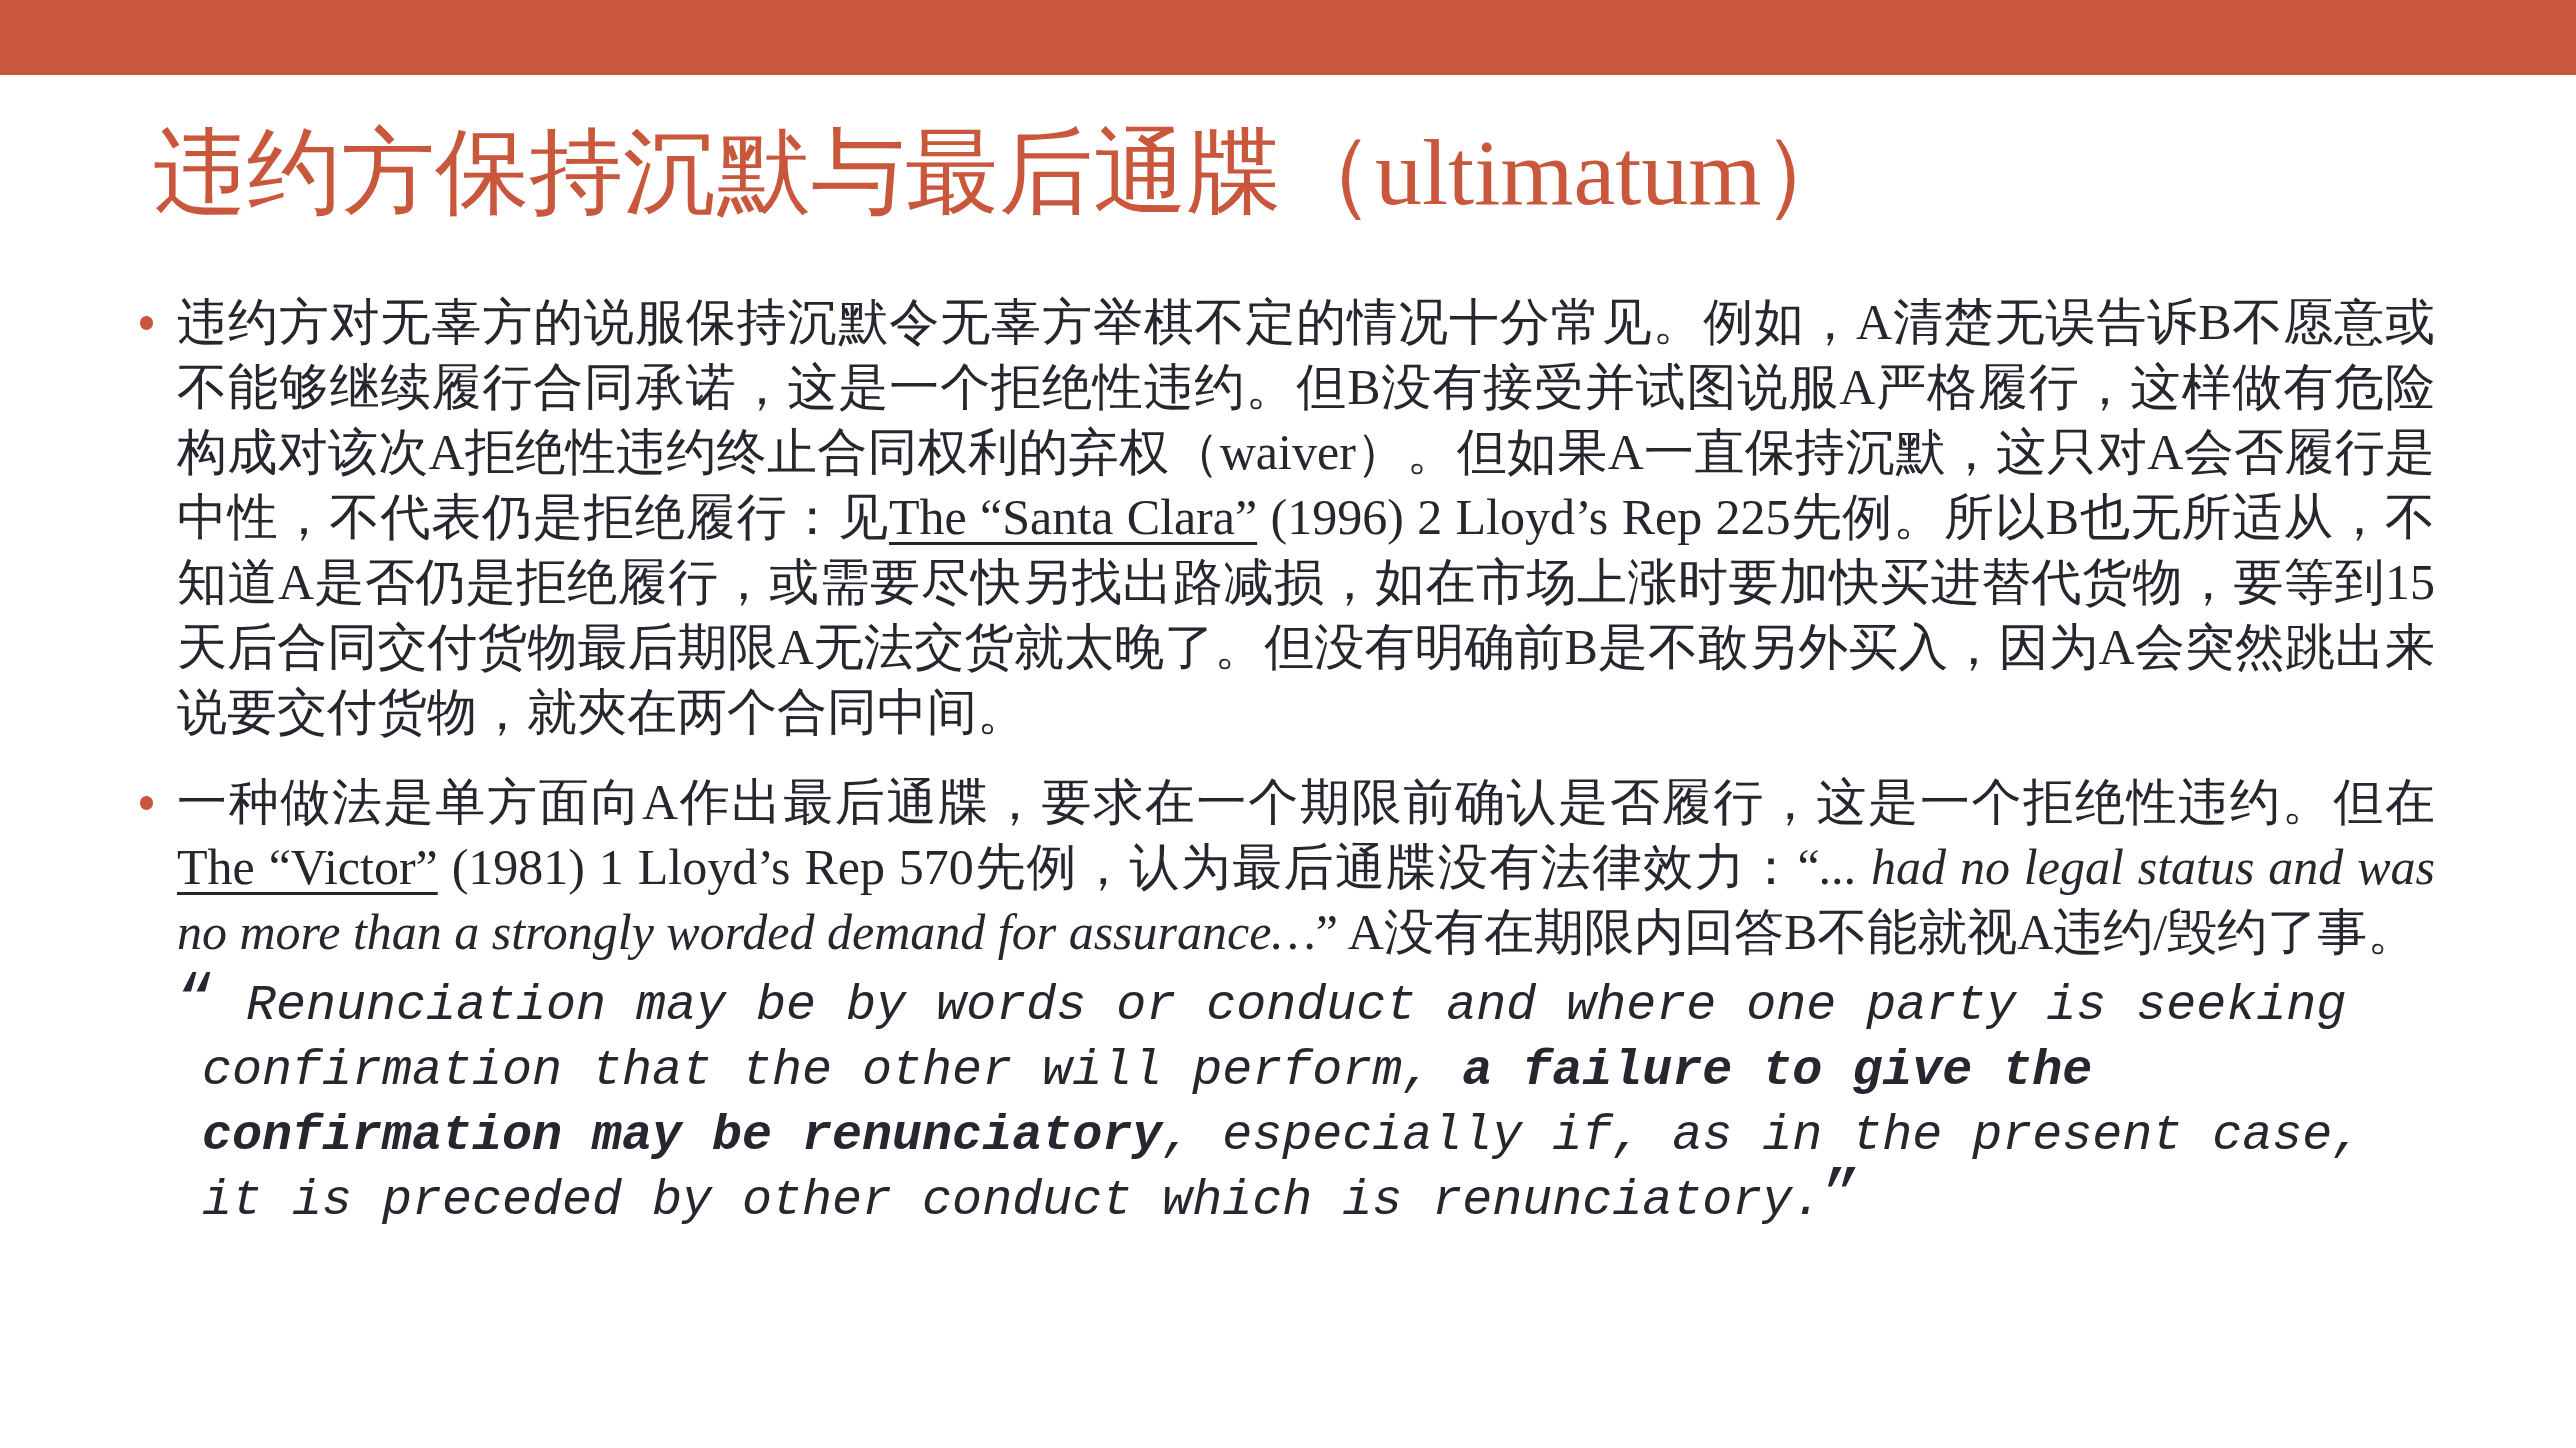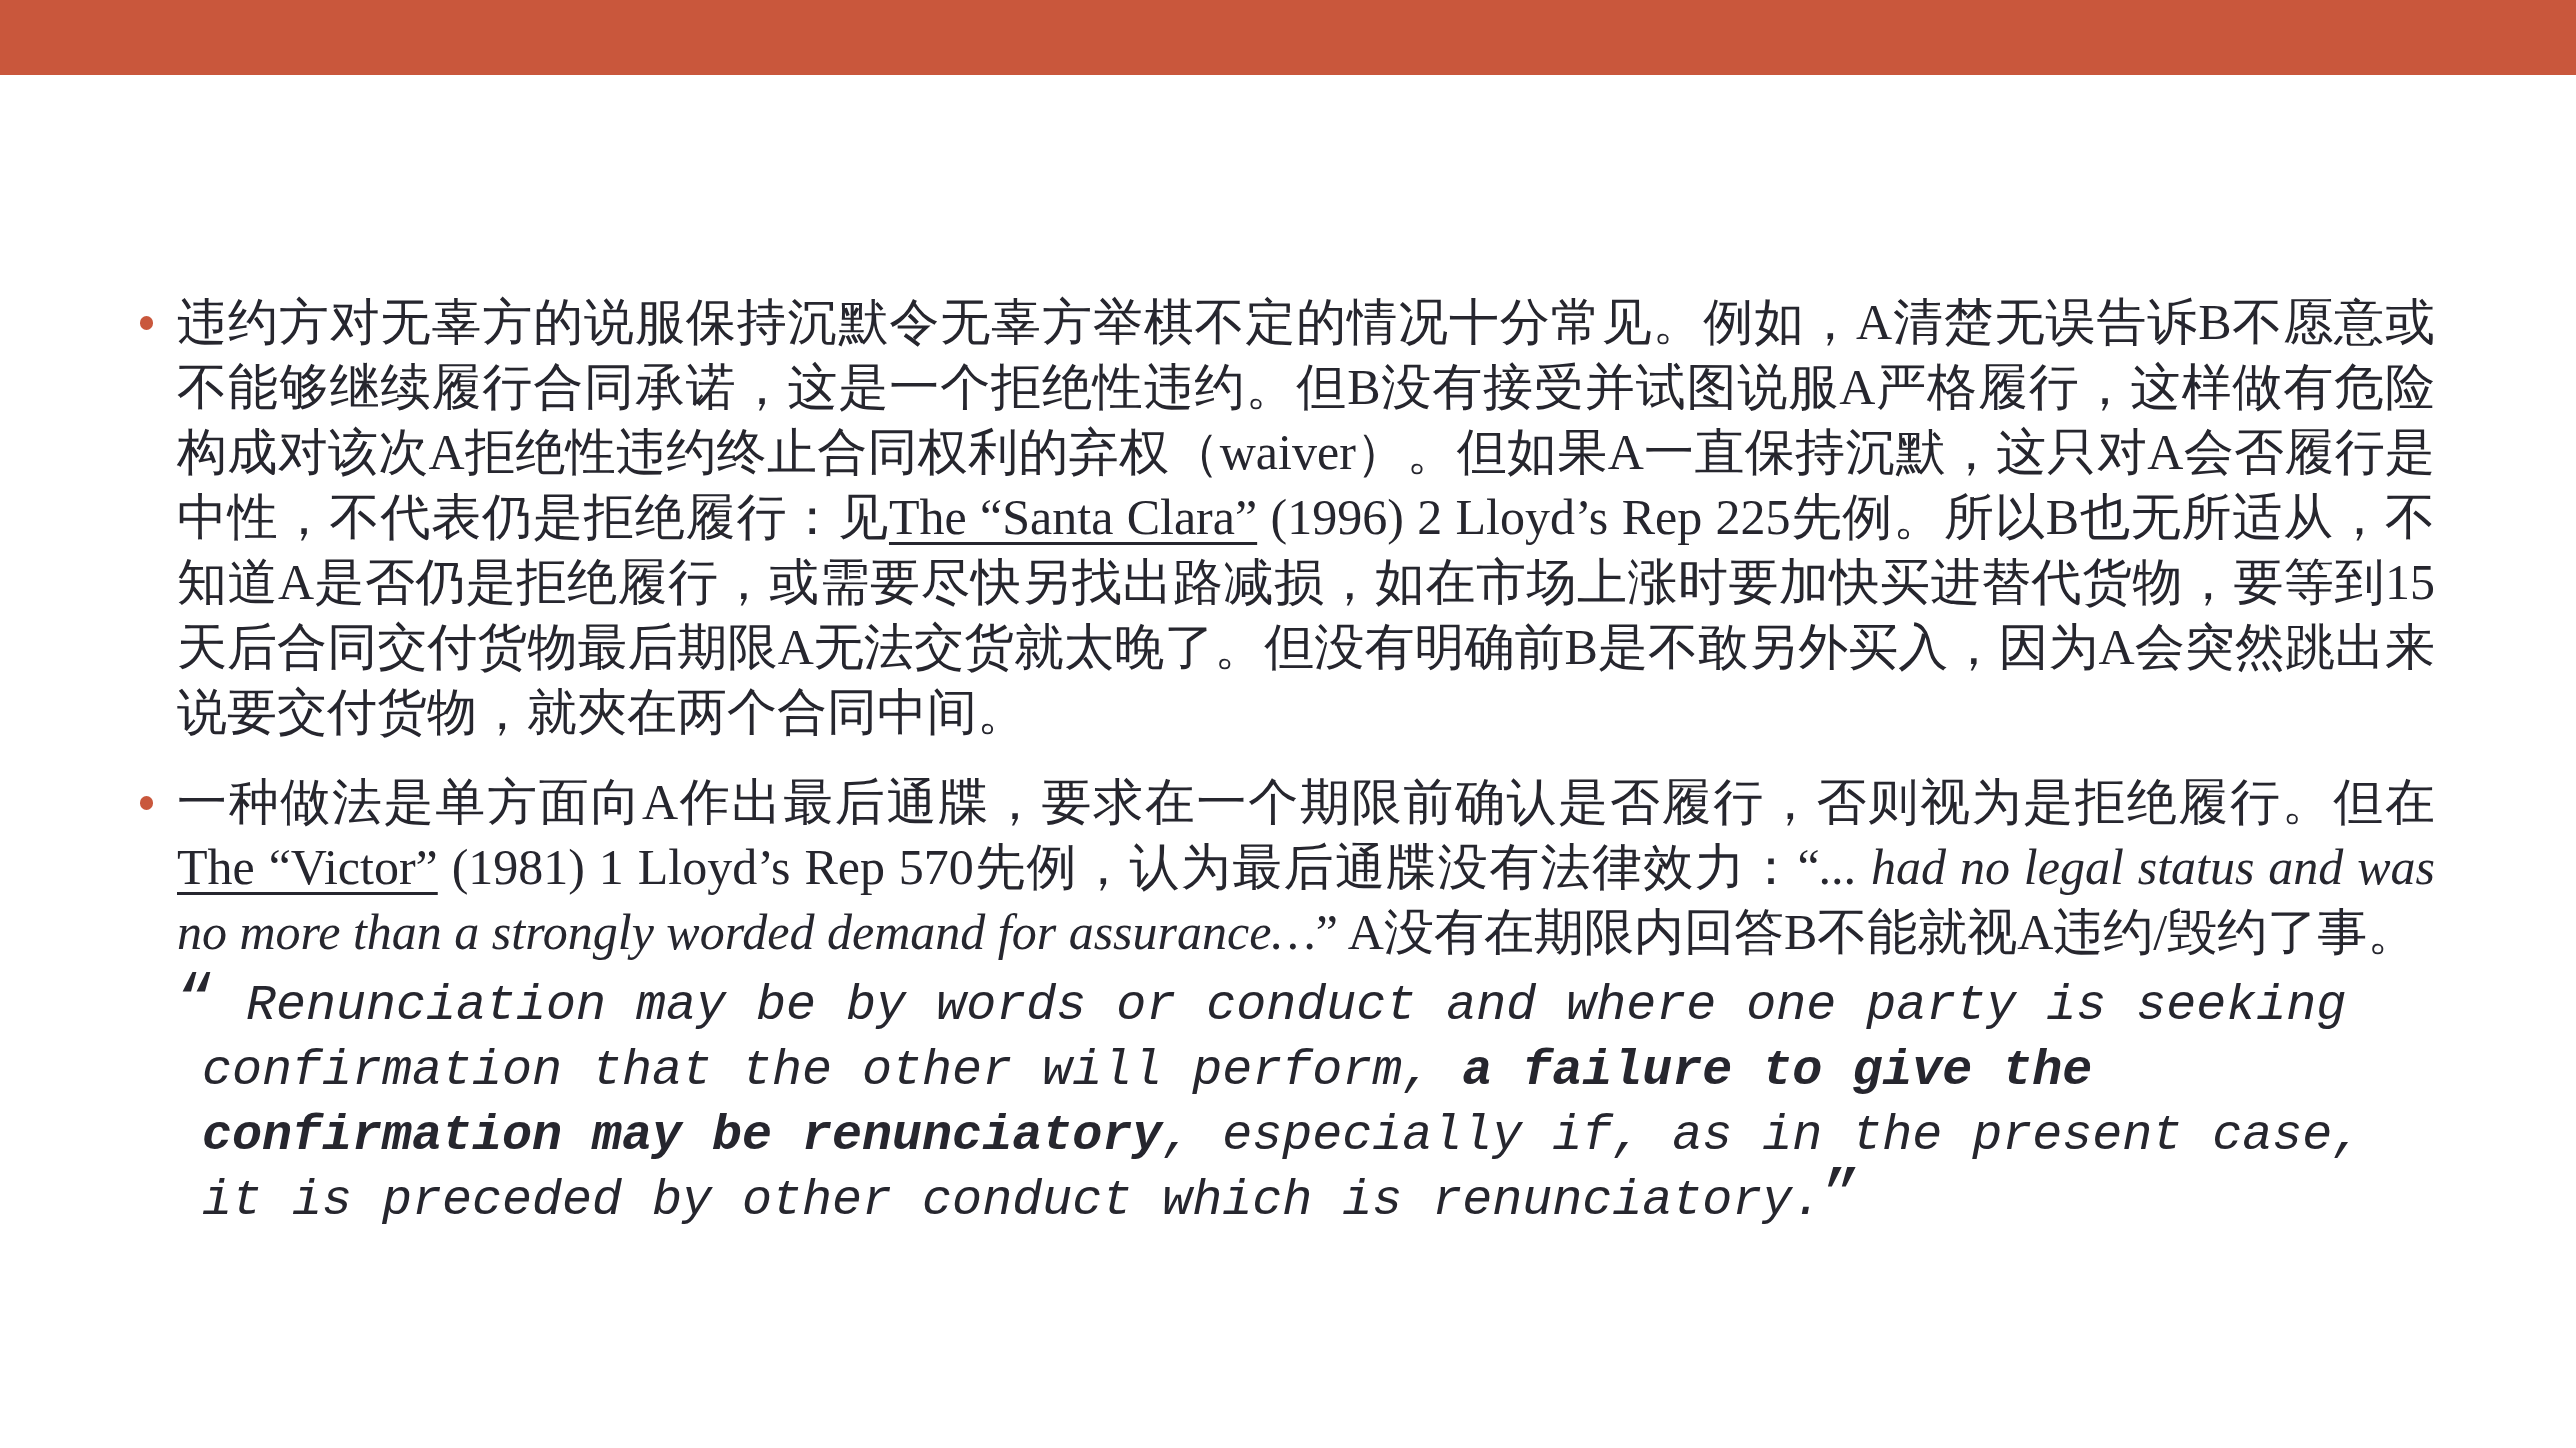--- a/index.html
+++ b/index.html
@@ -74,19 +74,20 @@
     font-size: 1.3em;
     line-height: 0;
     font-style: normal;
   }
 </style>
 </head>
 <body>
 
 <div class="slide">
   <div class="top-bar"></div>
+  <h1 class="title">违约方保持沉默与最后通牒（ultimatum）</h1>
   <div class="content">
       <div class="bullet-para"><span class="dot"></span><span class="seg">违约方对无辜方的说服保持沉默令无辜方举棋不定的情况十分常见。例如，A清楚无误告诉B不愿意或不能够继续履行合同承诺，这是一个拒绝性违约。但B没有接受并试图说服A严格履行，这样做有危险构成对该次A拒绝性违约终止合同权利的弃权（waiver）。但如果A一直保持沉默，这只对A会否履行是中性，不代表仍是拒绝履行：见</span><span class="seg u">The “Santa Clara”</span><span class="seg"> (1996) 2 Lloyd’s Rep 225先例。所以B也无所适从，不知道A是否仍是拒绝履行，或需要尽快另找出路减损，如在市场上涨时要加快买进替代货物，要等到15天后合同交付货物最后期限A无法交货就太晚了。但没有明确前B是不敢另外买入，因为A会突然跳出来说要交付货物，就夾在两个合同中间。</span></div>
-      <div class="bullet-para"><span class="dot"></span><span class="seg">一种做法是单方面向A作出最后通牒，要求在一个期限前确认是否履行，否则视为是拒绝履行。但在</span><span class="seg u">The “Victor”</span><span class="seg"> (1981) 1 Lloyd’s Rep 570先例，认为最后通牒没有法律效力：“</span><span class="seg i">... had no legal status and was no more than a strongly worded demand for assurance…</span><span class="seg">” A没有在期限内回答B不能就视A违约/毁约了事。</span></div>
+      <div class="bullet-para"><span class="dot"></span><span class="seg">一种做法是单方面向A作出最后通牒，要求在一个期限前确认是否履行，这是一个拒绝性违约。但在</span><span class="seg u">The “Victor”</span><span class="seg"> (1981) 1 Lloyd’s Rep 570先例，认为最后通牒没有法律效力：“</span><span class="seg i">... had no legal status and was no more than a strongly worded demand for assurance…</span><span class="seg">” A没有在期限内回答B不能就视A违约/毁约了事。</span></div>
       <div class="quote-para"><span class="seg big-quote">“</span><span class="seg i"> Renunciation may be by words or conduct and where one party is seeking confirmation that the other will perform, </span><span class="seg i b">a failure to give the confirmation may be renunciatory</span><span class="seg i">, especially if, as in the present case, it is preceded by other conduct which is renunciatory.</span><span class="seg big-quote">”</span></div>
     </div>
 </div>
 
 
 </body></html>

